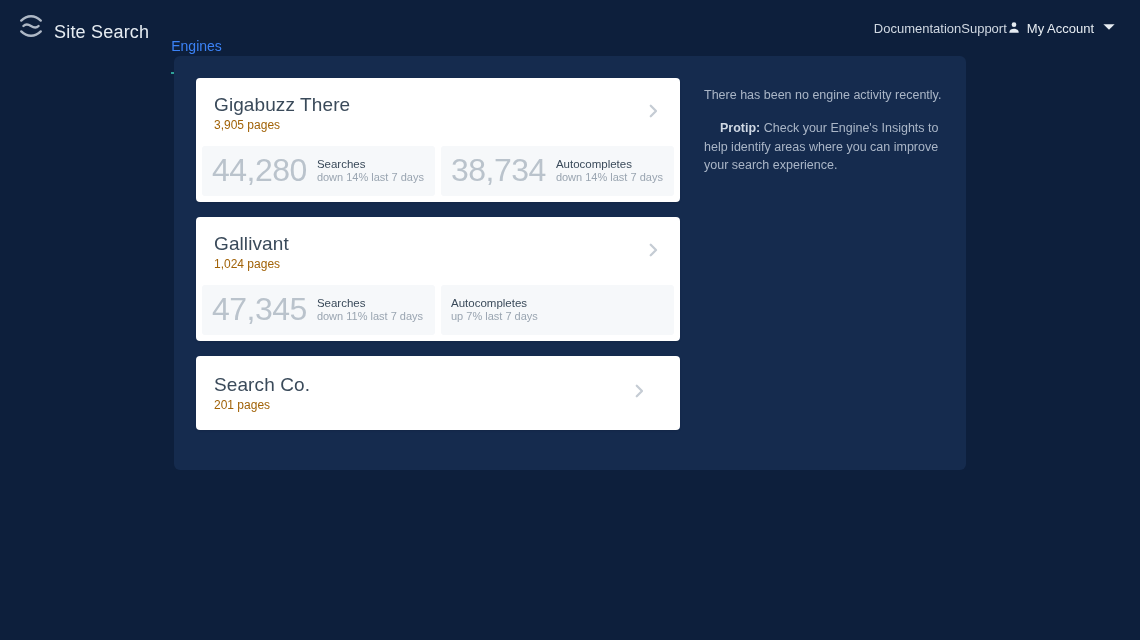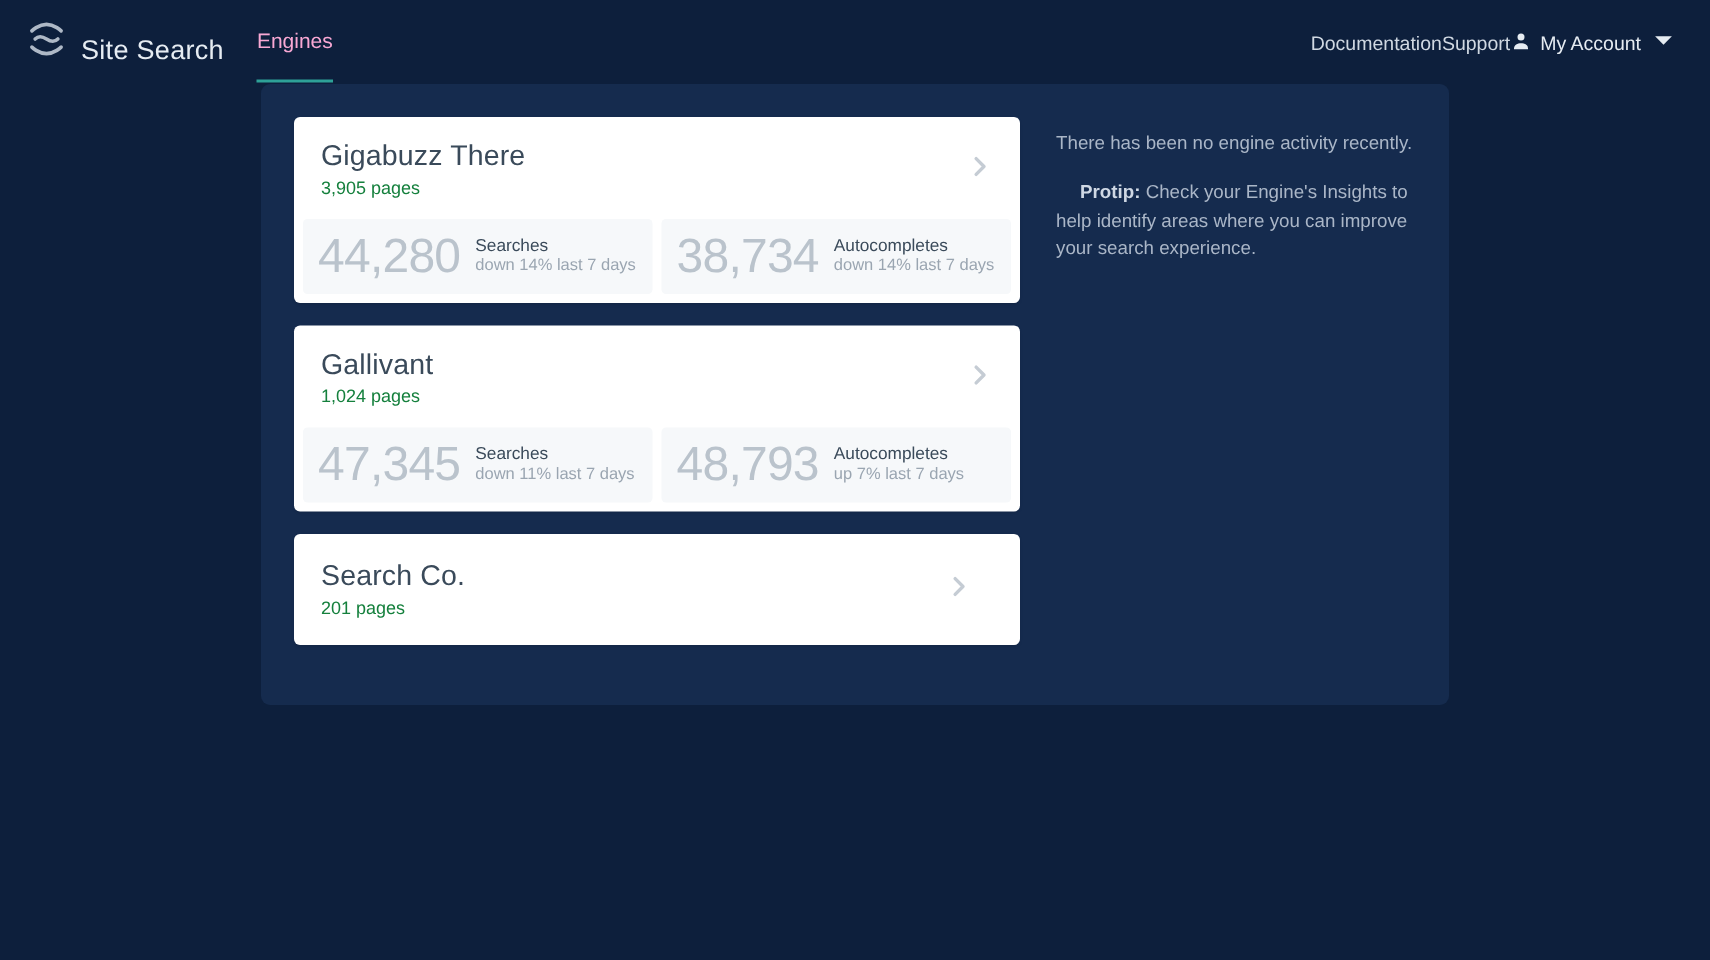--- a/index.html
+++ b/index.html
@@ -38,26 +38,26 @@
       color: #aeb8c6;
     }
     .app-title {
       font-size: 18px;
       color: #e6ecf2;
       font-weight: 400;
       letter-spacing: 0.2px;
     }
     .nav-item {
       font-size: 14px;
-      color: #f9a8d4;
+      color: #3b82f6;
       font-weight: 500;
       padding: 18px 0;
       border-bottom: 2px solid #2ea198;
       position: relative;
-      top: 0;
+      top: 19px;
     }
     .topbar-right {
       display: flex;
       align-items: center;
     }
     .nav-link {
       font-size: 13px;
       color: #d0d8e2;
     }
     .account {
@@ -107,21 +107,21 @@
     }
     .engine-name {
       font-size: 19px;
       font-weight: 400;
       color: #3a4a5a;
       margin-bottom: 2px;
       letter-spacing: 0.1px;
     }
     .engine-pages {
       font-size: 12px;
-      color: #15803d;
+      color: #a16207;
     }
     .chev-right {
       color: #c5ccd4;
       width: 18px;
       height: 18px;
     }
     .stats {
       display: flex;
       padding: 0 6px 6px 6px;
       gap: 6px;
@@ -276,21 +276,20 @@
       </div>
       <div class="stats">
         <div class="stat">
           <div class="stat-num">47,345</div>
           <div class="stat-labels">
             <div class="stat-title">Searches</div>
             <div class="stat-sub">down 11% last 7 days</div>
           </div>
         </div>
         <div class="stat">
-          <div class="stat-num">48,793</div>
           <div class="stat-labels">
             <div class="stat-title">Autocompletes</div>
             <div class="stat-sub">up 7% last 7 days</div>
           </div>
         </div>
       </div>
     </div>
 
     <div class="card card-simple">
       <div class="card-head">

